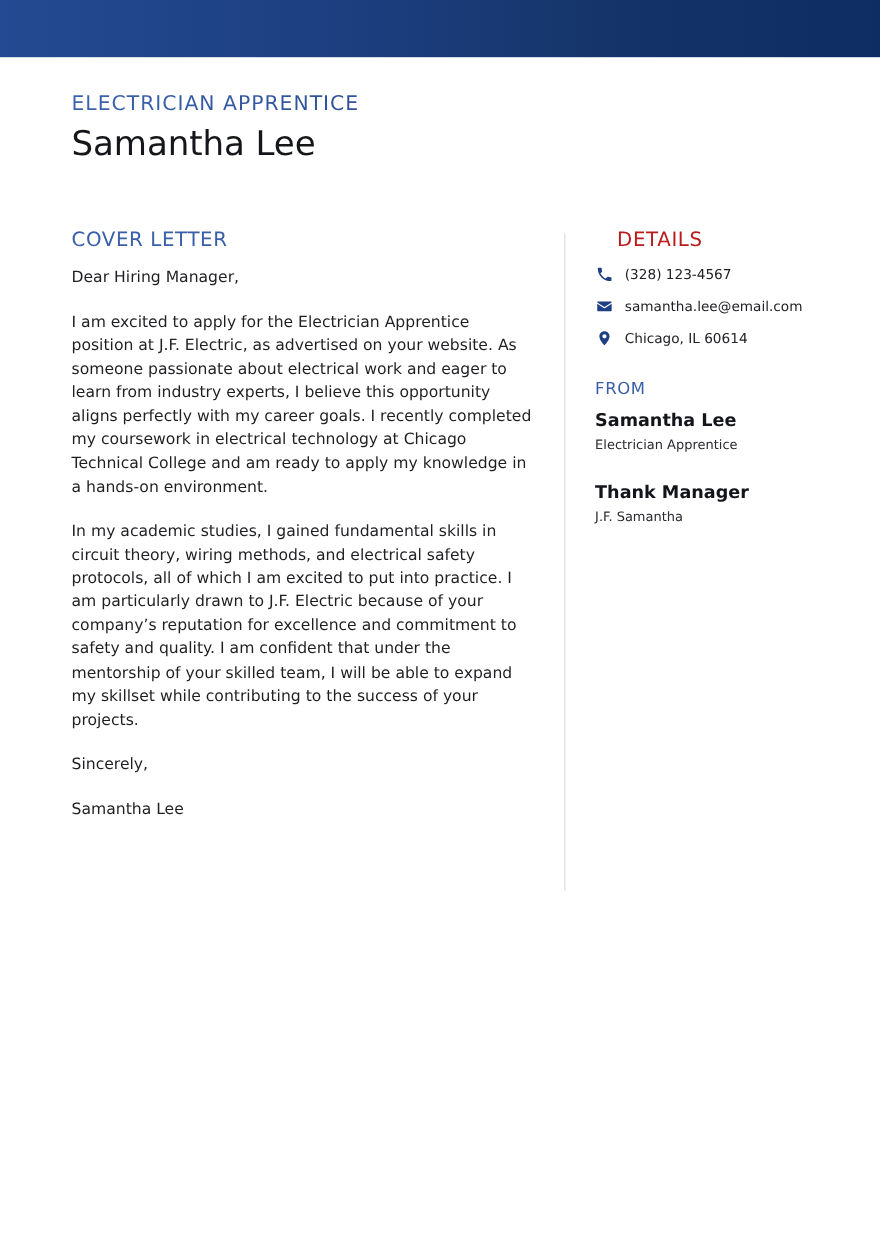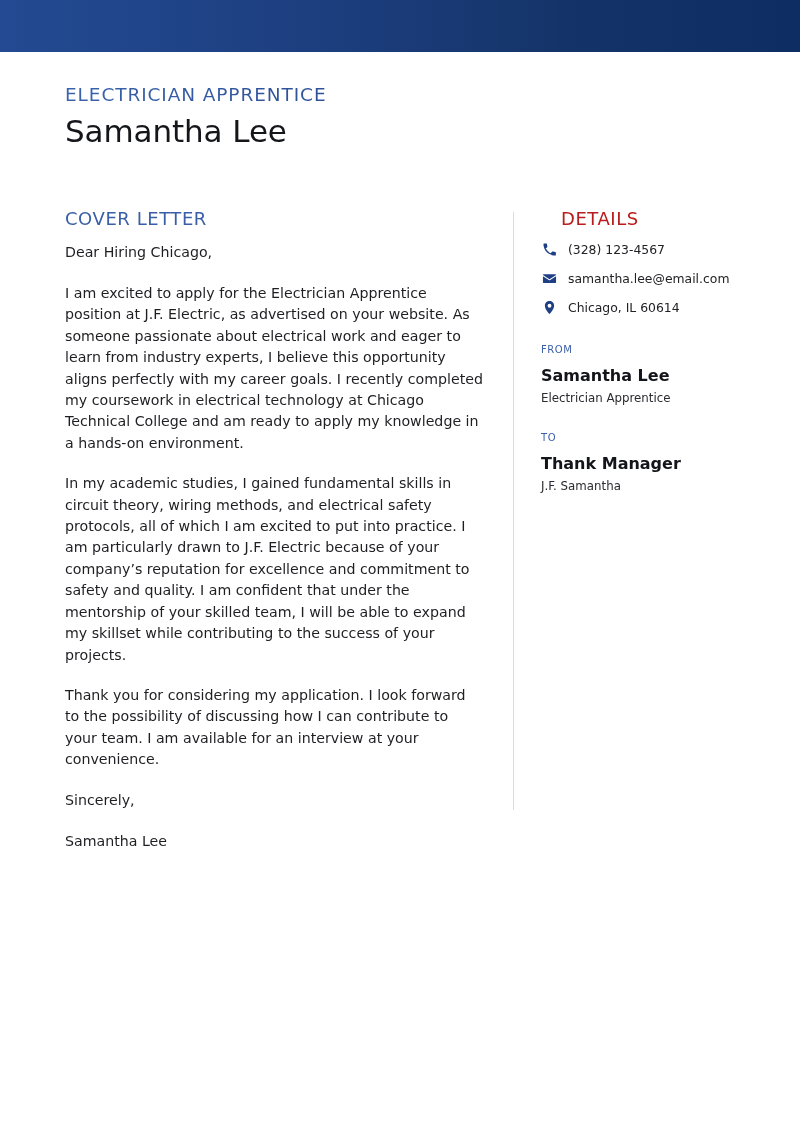--- a/index.html
+++ b/index.html
@@ -138,21 +138,21 @@
   .detail-text {
     font-size: 12.4px;
     color: #222226;
     line-height: 1.3;
   }
 
   
   .party-block { margin-bottom: 26px; }
   .party-block:last-child { margin-bottom: 0; }
   .party-heading {
-    font-size: 10px;
+    font-size: 15px;
     font-weight: 400;
     letter-spacing: 0.55px;
     color: #3a5fa8;
     margin: 0 0 10px 0;
     line-height: 1.2;
   }
   .party-name {
     font-size: 16px;
     font-weight: bold;
     color: #14151a;
@@ -174,27 +174,26 @@
 <div class="header-block">
   <div class="eyebrow-title">ELECTRICIAN APPRENTICE</div>
   <div class="person-name">Samantha Lee</div>
 </div>
 
 <div class="body-columns">
 
   <div class="col-left">
     <div class="section-heading">COVER LETTER</div>
 
-    <p class="letter-salutation">Dear Hiring Chicago,</p>
+    <p class="letter-salutation">Dear Hiring Manager,</p>
 
     <p class="letter-paragraph">I am excited to apply for the Electrician Apprentice position at J.F. Electric, as advertised on your website. As someone passionate about electrical work and eager to learn from industry experts, I believe this opportunity aligns perfectly with my career goals. I recently completed my coursework in electrical technology at Chicago Technical College and am ready to apply my knowledge in a hands-on environment.</p>
 
     <p class="letter-paragraph">In my academic studies, I gained fundamental skills in circuit theory, wiring methods, and electrical safety protocols, all of which I am excited to put into practice. I am particularly drawn to J.F. Electric because of your company’s reputation for excellence and commitment to safety and quality. I am confident that under the mentorship of your skilled team, I will be able to expand my skillset while contributing to the success of your projects.</p>
 
-    <p class="letter-paragraph">Thank you for considering my application. I look forward to the possibility of discussing how I can contribute to your team. I am available for an interview at your convenience.</p>
 
     <p class="letter-closing">Sincerely,</p>
 
     <p class="letter-signature">Samantha Lee</p>
   </div>
 
   <div class="col-divider"></div>
 
   <div class="col-right">
 
@@ -232,19 +231,18 @@
 
     </ul>
 
     <div class="party-block">
       <div class="party-heading">FROM</div>
       <div class="party-name">Samantha Lee</div>
       <div class="party-sub">Electrician Apprentice</div>
     </div>
 
     <div class="party-block">
-      <div class="party-heading">TO</div>
       <div class="party-name">Thank Manager</div>
       <div class="party-sub">J.F. Samantha</div>
     </div>
 
   </div>
 </div>
 
 </body></html>

